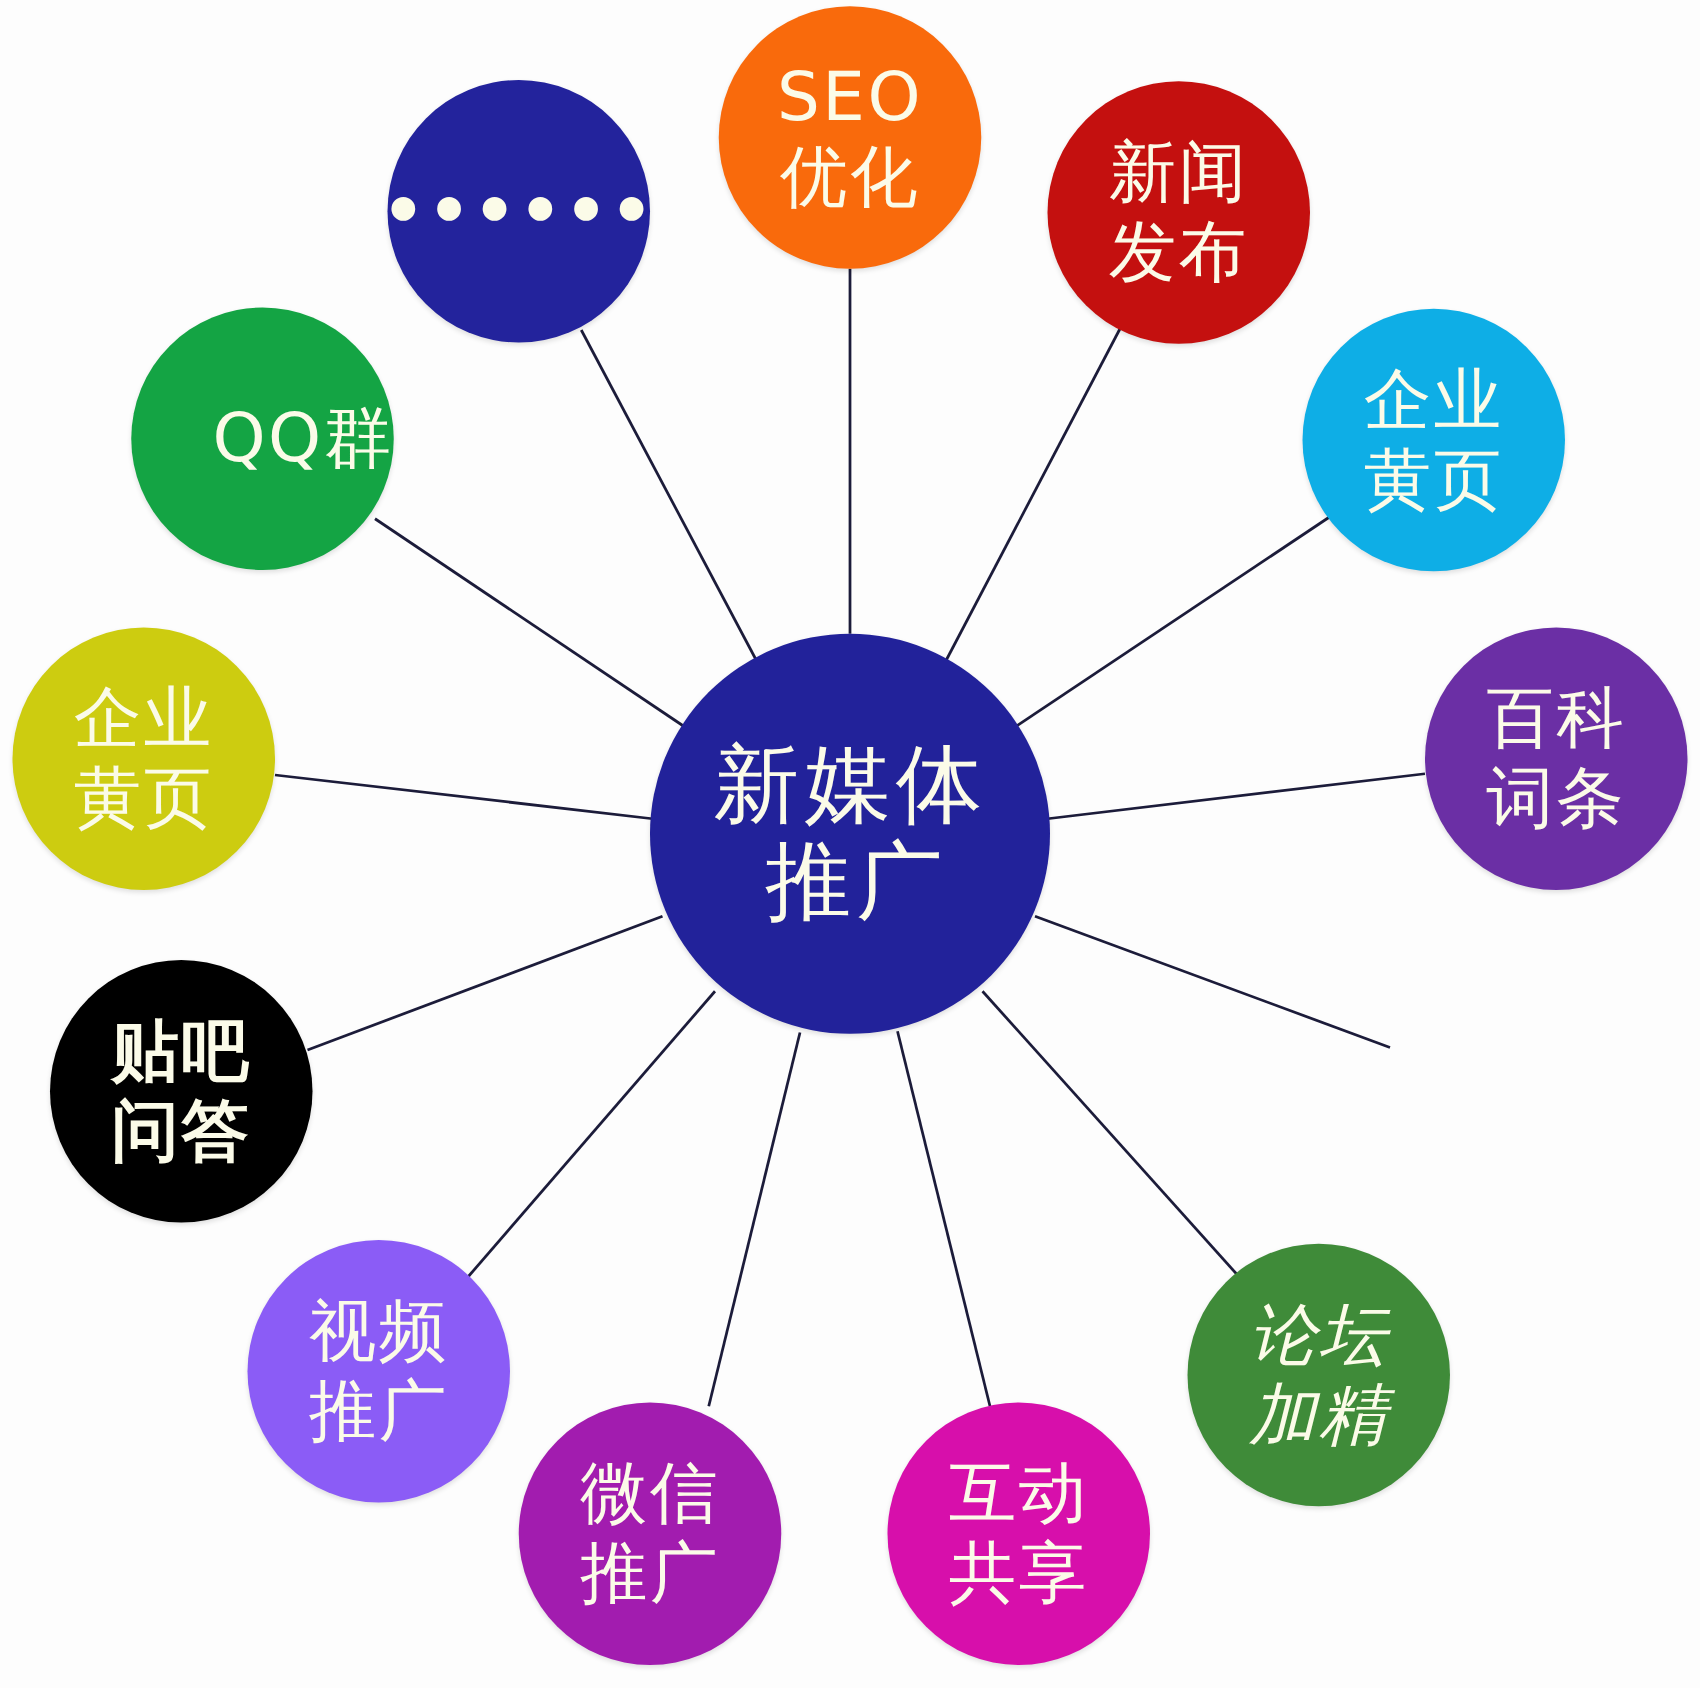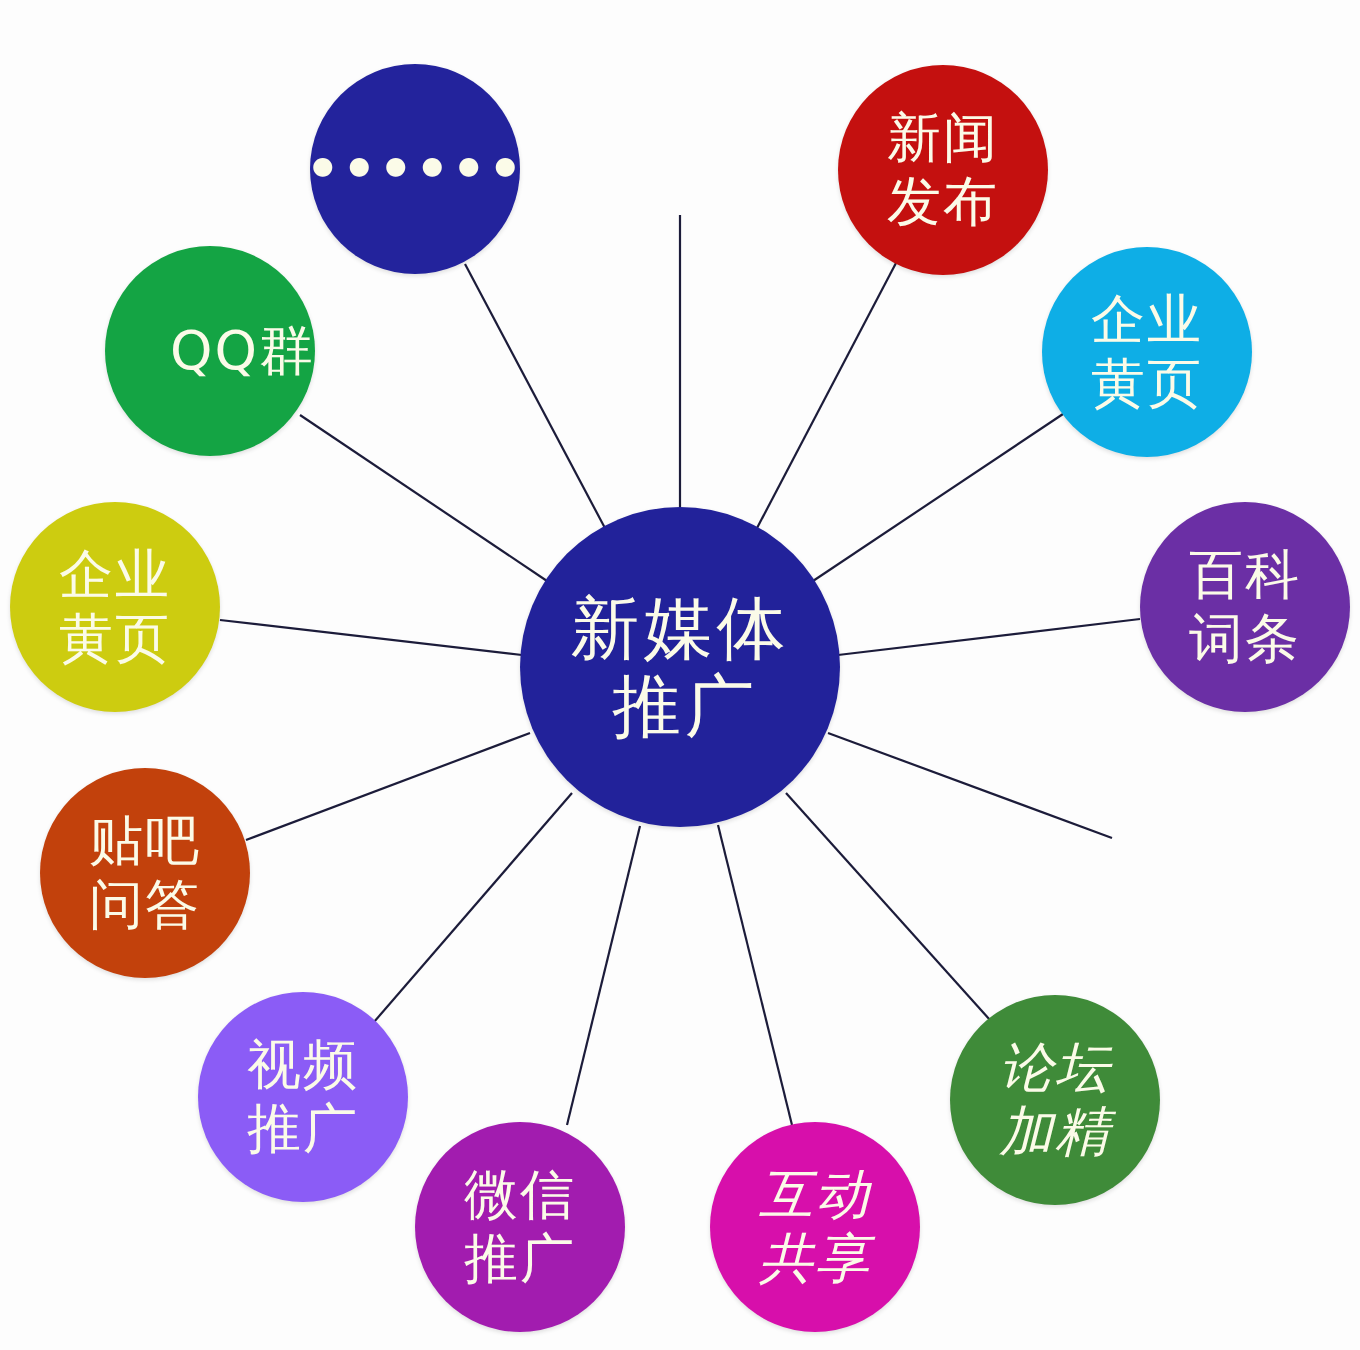--- a/index.html
+++ b/index.html
@@ -53,49 +53,53 @@
       <line x1="522" y1="655" x2="220" y2="620"></line>
       <line x1="550" y1="583" x2="300" y2="415"></line>
       <line x1="606" y1="530" x2="465" y2="264"></line>
     </svg>
 
   <div class="node hub" style="left: 520px; top: 507px; width: 320px; height: 320px; background: rgb(34, 34, 154);">
     <span class="line1">新媒体</span>
     <span class="line2">推广</span>
   </div>
 
+  <div class="node" style="left: 575px; top: 5px; width: 210px; height: 210px; background: rgb(249, 106, 12);">
+    <span class="line1">SEO</span>
+    <span class="line2">优化</span>
+  </div>
   <div class="node" style="left: 838px; top: 65px; width: 210px; height: 210px; background: rgb(196, 16, 15); text-align: right;">
     <span class="line1">新闻</span>
     <span class="line2">发布</span>
   </div>
   <div class="node" style="left: 1042px; top: 247px; width: 210px; height: 210px; background: rgb(14, 174, 230);">
     <span class="line1">企业</span>
     <span class="line2">黄页</span>
   </div>
   <div class="node" style="left: 1140px; top: 502px; width: 210px; height: 210px; background: rgb(107, 47, 165);">
     <span class="line1">百科</span>
     <span class="line2">词条</span>
   </div>
   <div class="node" style="left: 950px; top: 995px; width: 210px; height: 210px; background: rgb(63, 139, 57); font-style: italic;">
     <span class="line1">论坛</span>
     <span class="line2">加精</span>
   </div>
-  <div class="node" style="left: 710px; top: 1122px; width: 210px; height: 210px; background: rgb(215, 15, 171); font-style: italic;">
+  <div class="node" style="left: 710px; top: 1122px; width: 210px; height: 210px; background: rgb(215, 15, 171);">
     <span class="line1">互动</span>
     <span class="line2">共享</span>
   </div>
   <div class="node" style="left: 415px; top: 1122px; width: 210px; height: 210px; background: #a21caf;">
     <span class="line1">微信</span>
     <span class="line2">推广</span>
   </div>
   <div class="node" style="left: 198px; top: 992px; width: 210px; height: 210px; background: #8b5cf6; text-align: center;">
     <span class="line1">视频</span>
     <span class="line2">推广</span>
   </div>
-  <div class="node" style="left: 40px; top: 768px; width: 210px; height: 210px; background: #c2410c;">
+  <div class="node" style="left: 40px; top: 768px; width: 210px; height: 210px; background: #000000; font-weight: bold;">
     <span class="line1">贴吧</span>
     <span class="line2">问答</span>
   </div>
   <div class="node" style="left: 10px; top: 502px; width: 210px; height: 210px; background: rgb(205, 204, 16);">
     <span class="line1">企业</span>
     <span class="line2">黄页</span>
   </div>
   <div class="node" style="left: 105px; top: 246px; width: 210px; height: 210px; background: rgb(20, 164, 68); align-items: flex-end;">
     <span class="line1">QQ群</span>
   </div>

